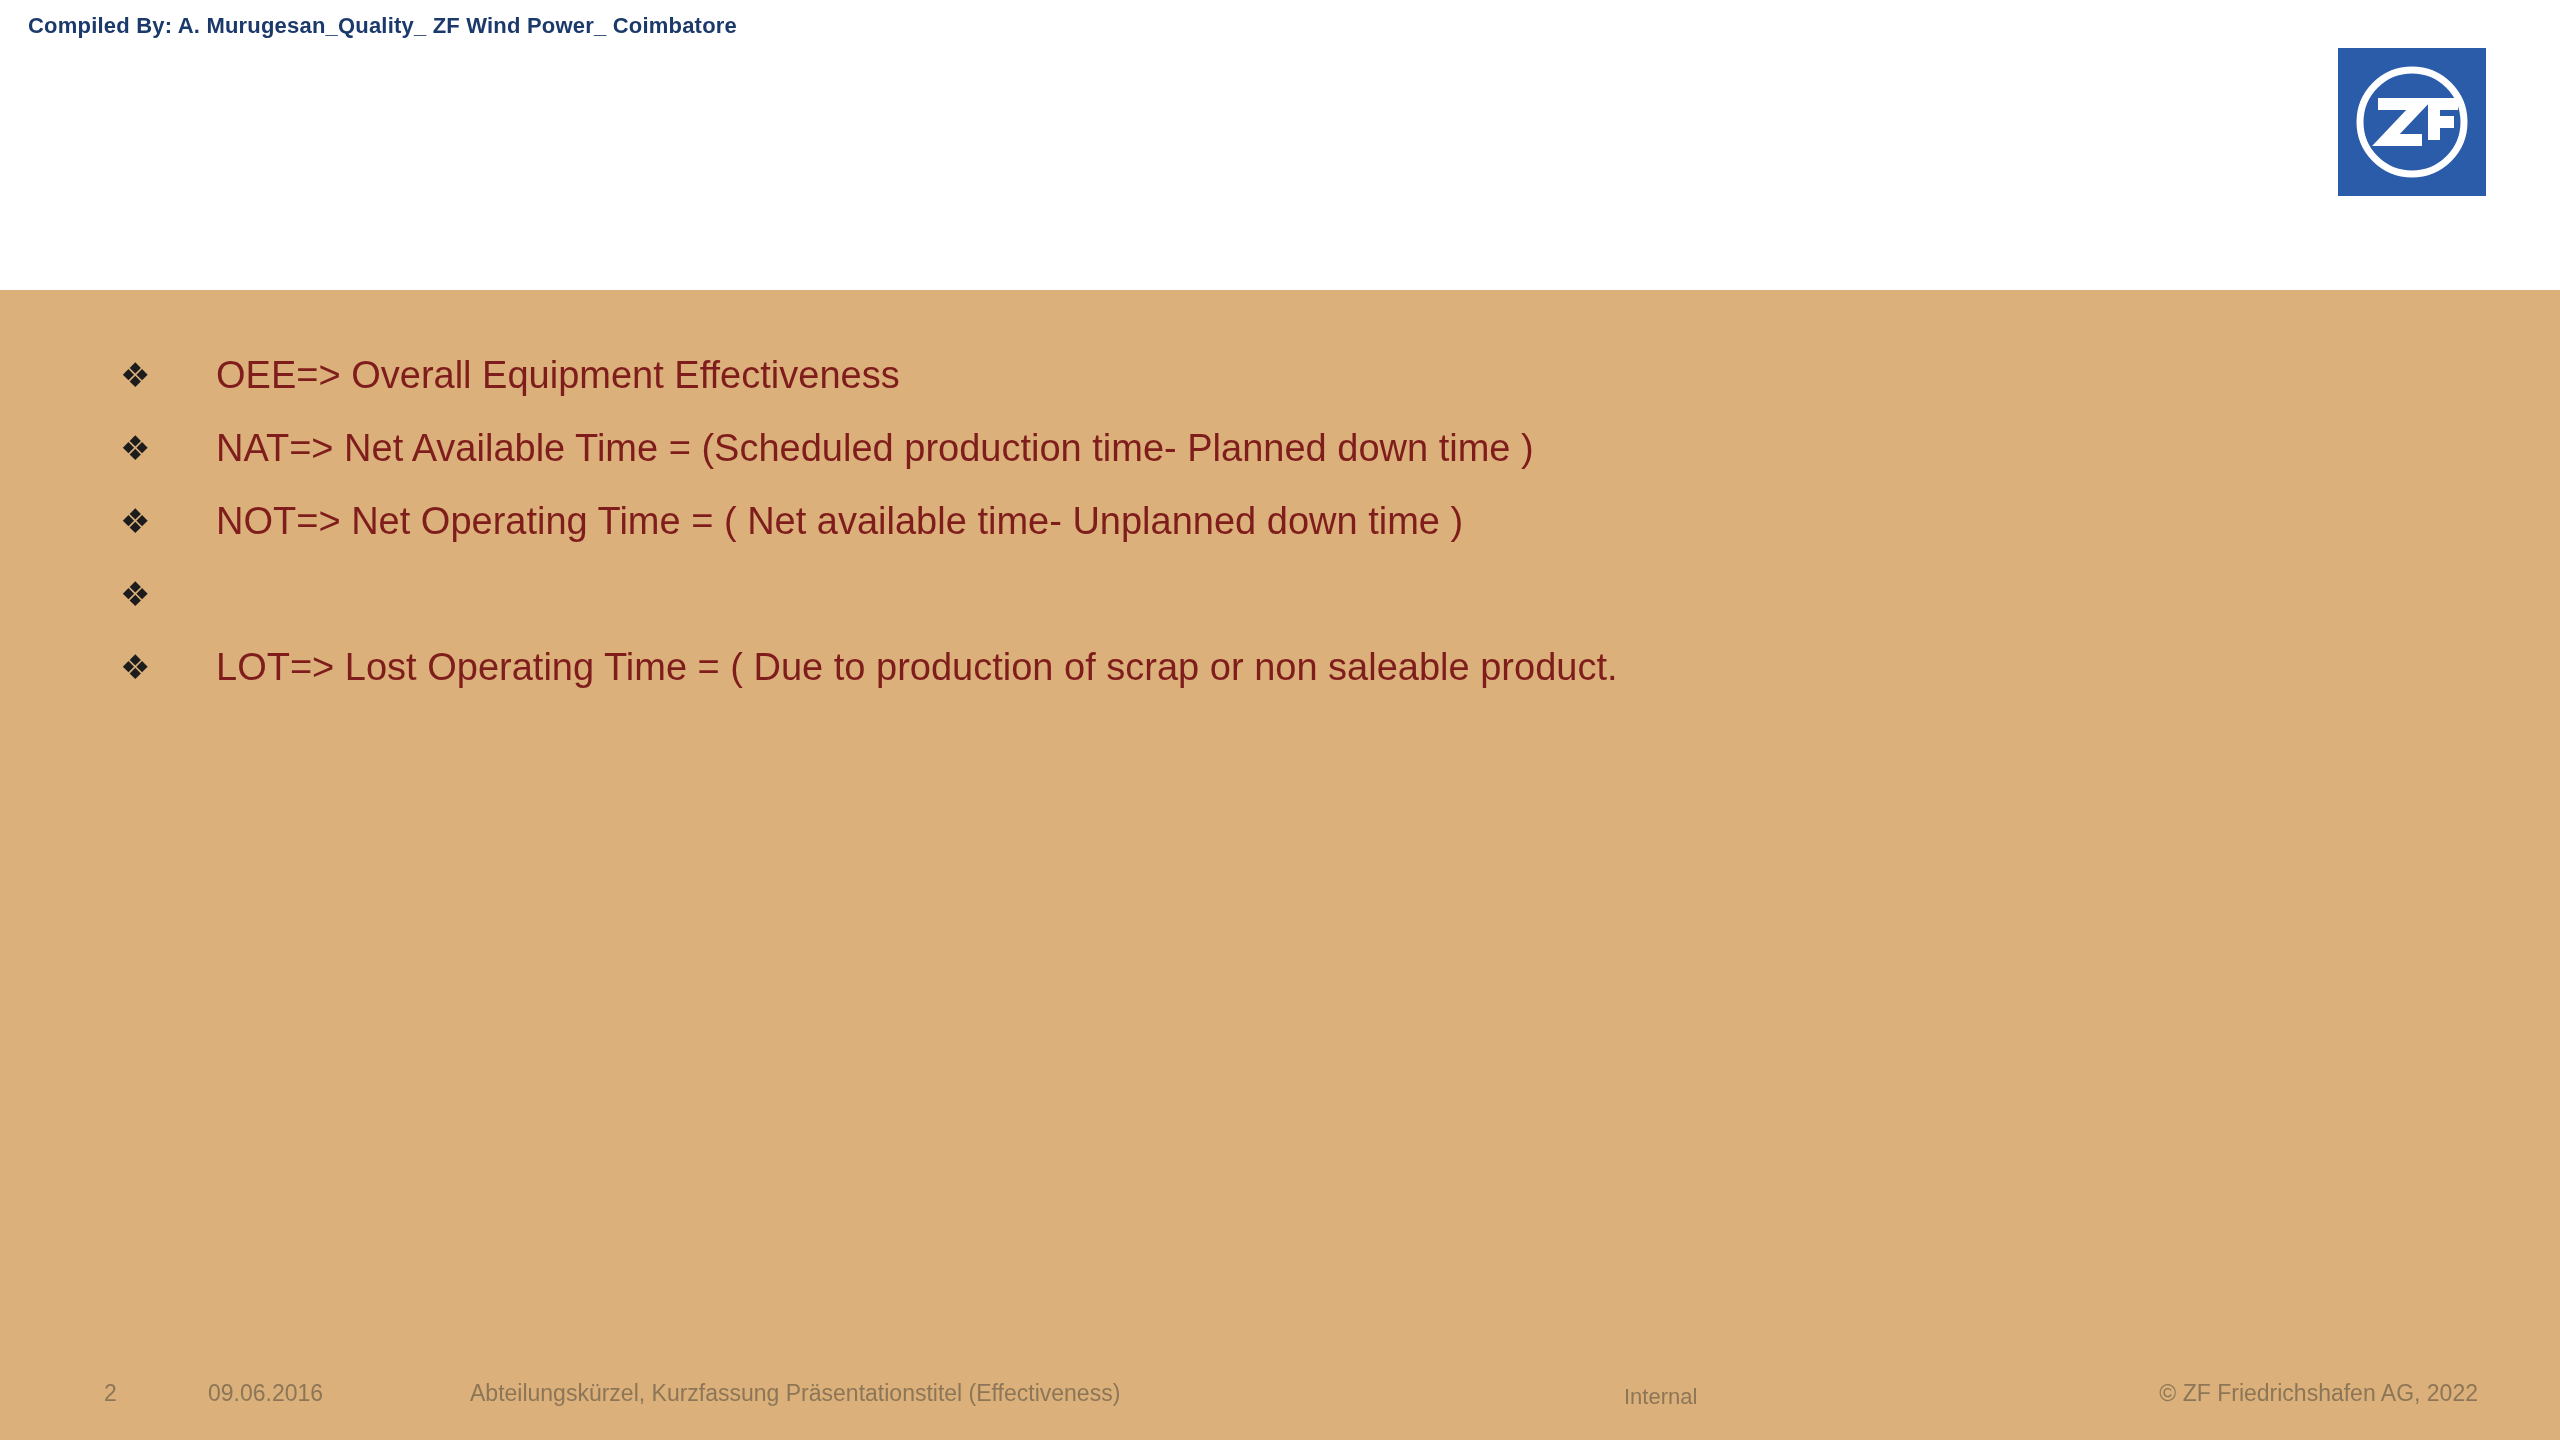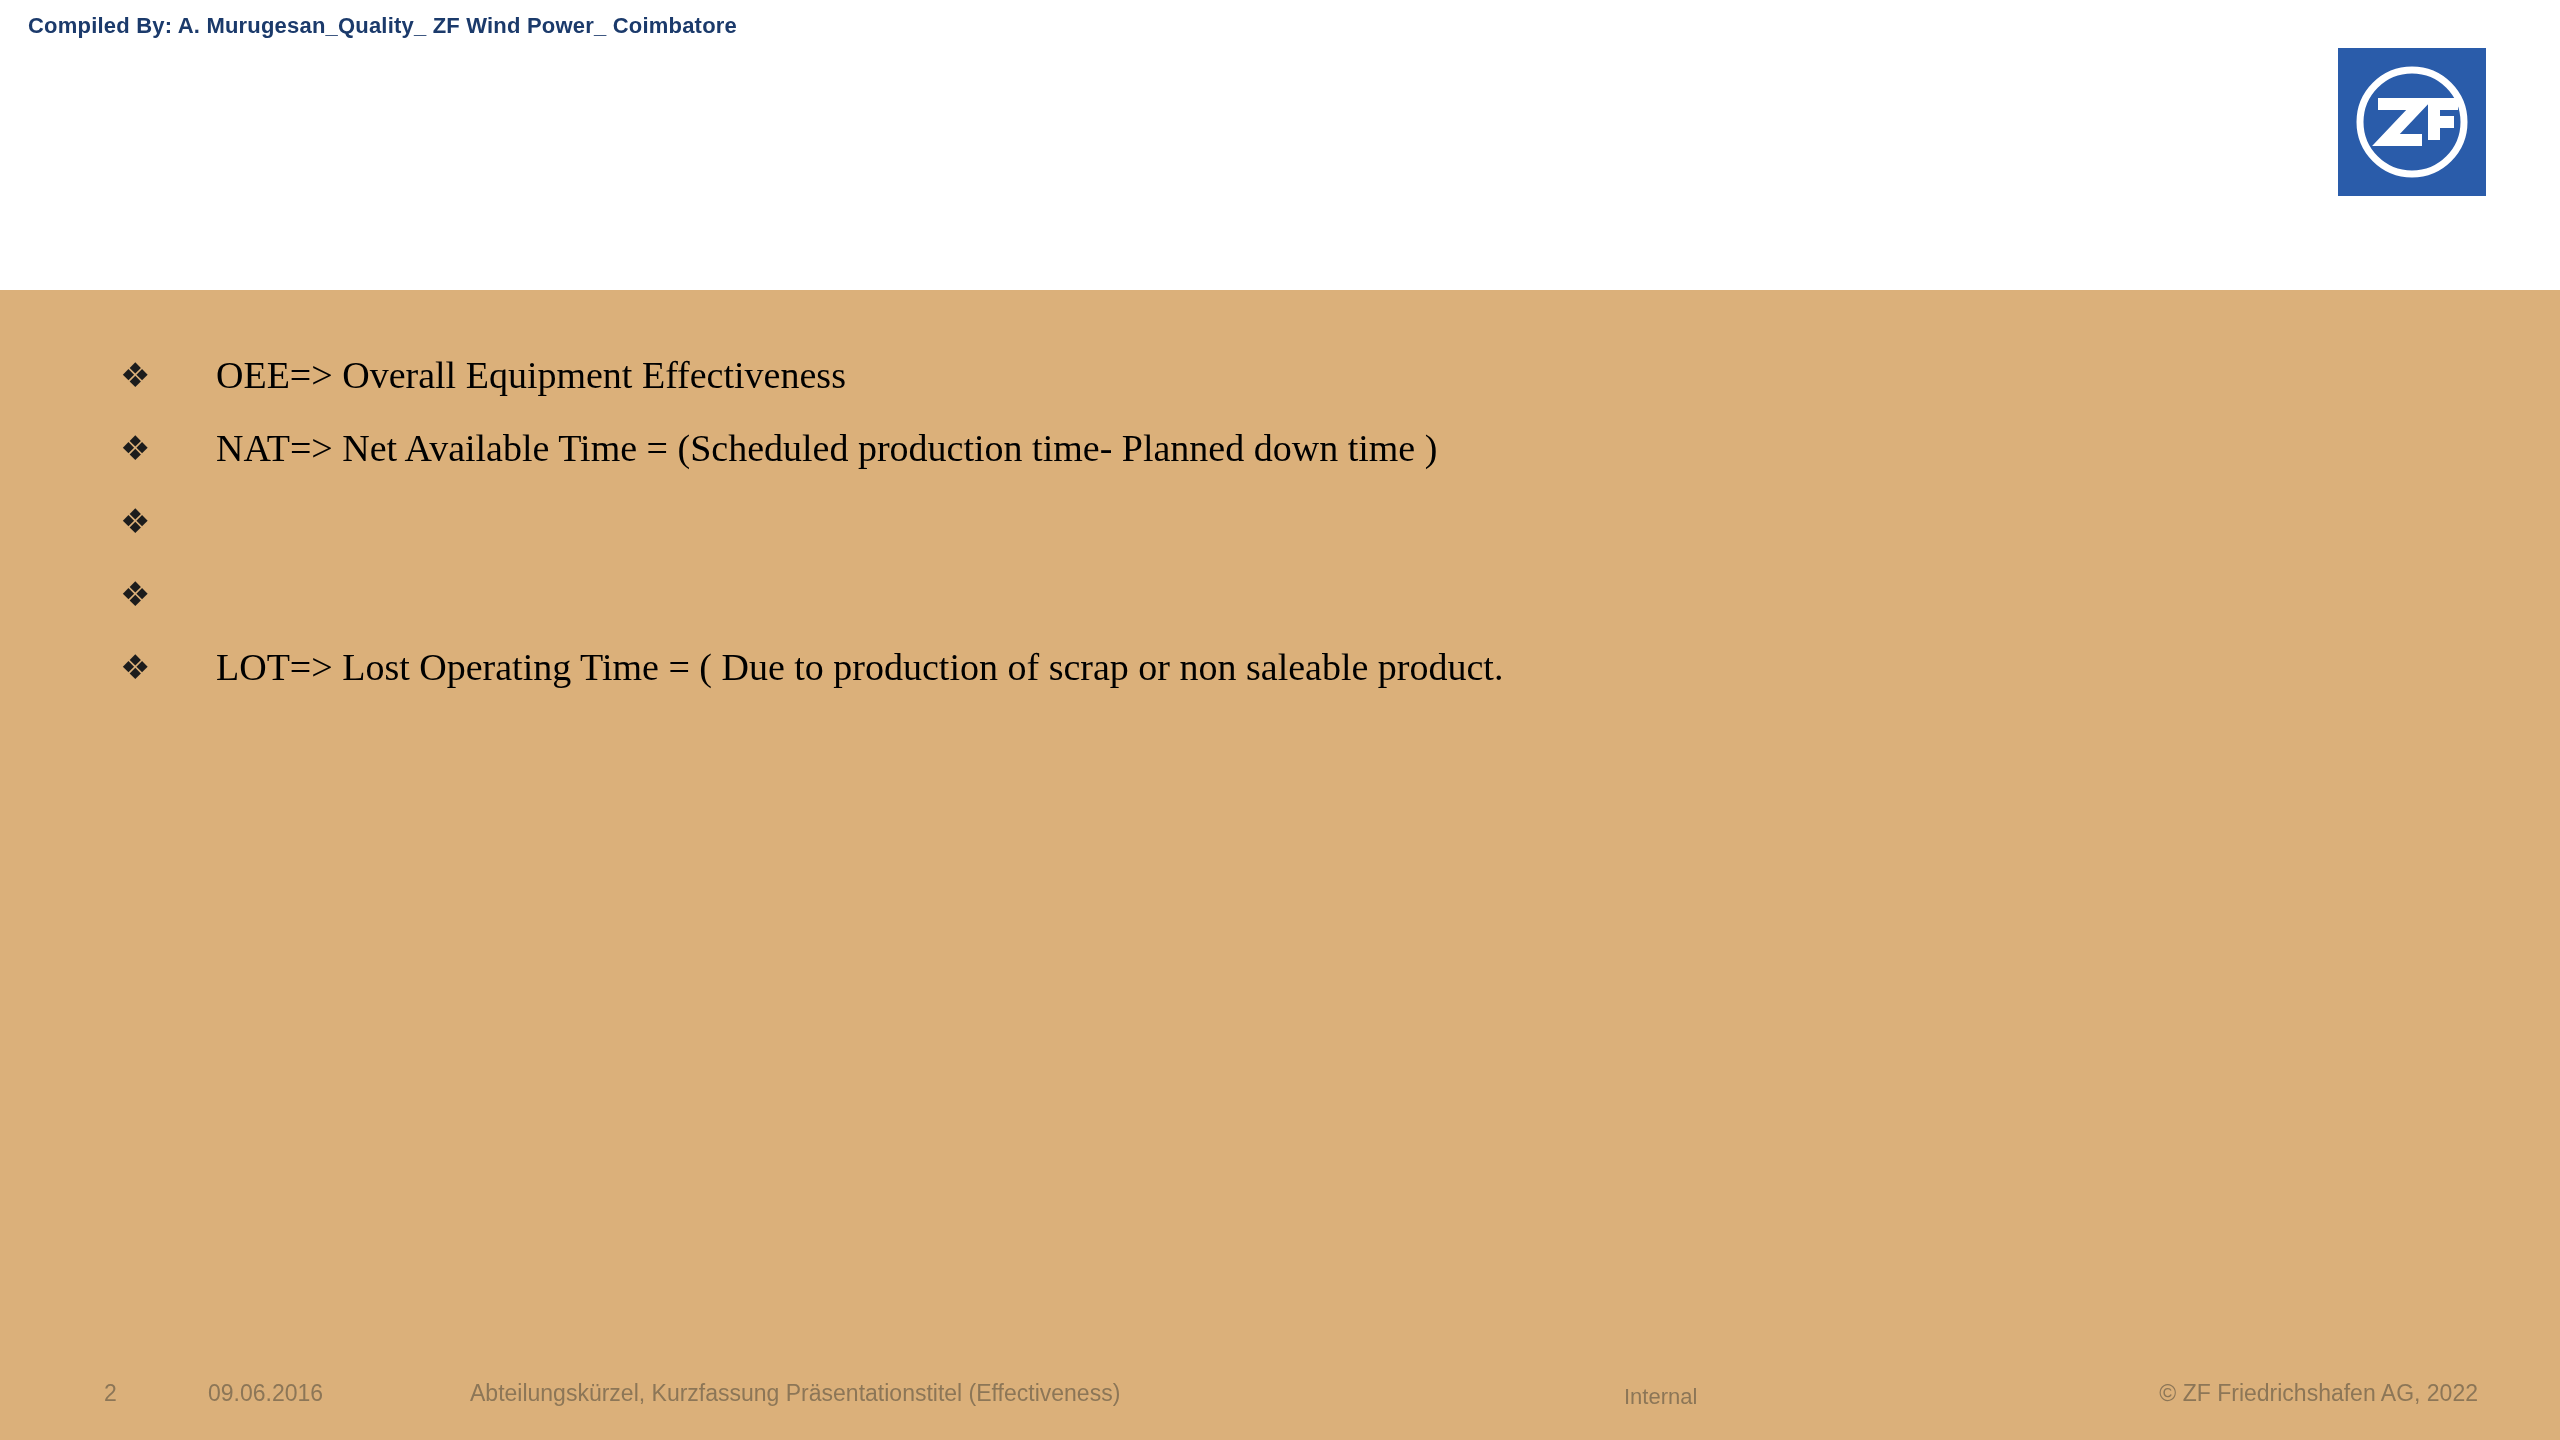--- a/index.html
+++ b/index.html
@@ -74,22 +74,22 @@
     font-size: 34px;
     line-height: 46px;
     color: #1c1c1c;
     text-align: left;
     padding-left: 12px;
     box-sizing: border-box;
   }
   .bullet-text {
     font-size: 38px;
     line-height: 46px;
-    color: #000000;
-    font-family: Liberation Serif, serif;
+    color: #7f1d1d;
+    font-family: Liberation Sans, sans-serif;
     white-space: nowrap;
   }
 
   
   #slide-footer {
     position: absolute;
     left: 0;
     bottom: 0;
     width: 2560px;
     height: 96px;
@@ -154,20 +154,21 @@
       <span class="bullet-text">OEE=&gt; Overall Equipment Effectiveness</span>
     </div>
 
     <div class="bullet-row">
       <span class="bullet-marker">❖</span>
       <span class="bullet-text">NAT=&gt; Net Available Time = (Scheduled production time- Planned down time )</span>
     </div>
 
     <div class="bullet-row">
       <span class="bullet-marker">❖</span>
+      <span class="bullet-text">NOT=&gt; Net Operating Time = ( Net available time- Unplanned down time )</span>
     </div>
 
     <div class="bullet-row">
       <span class="bullet-marker">❖</span>
     </div>
 
     <div class="bullet-row">
       <span class="bullet-marker">❖</span>
       <span class="bullet-text">LOT=&gt; Lost Operating Time = ( Due to production of scrap or non saleable product.</span>
     </div>

